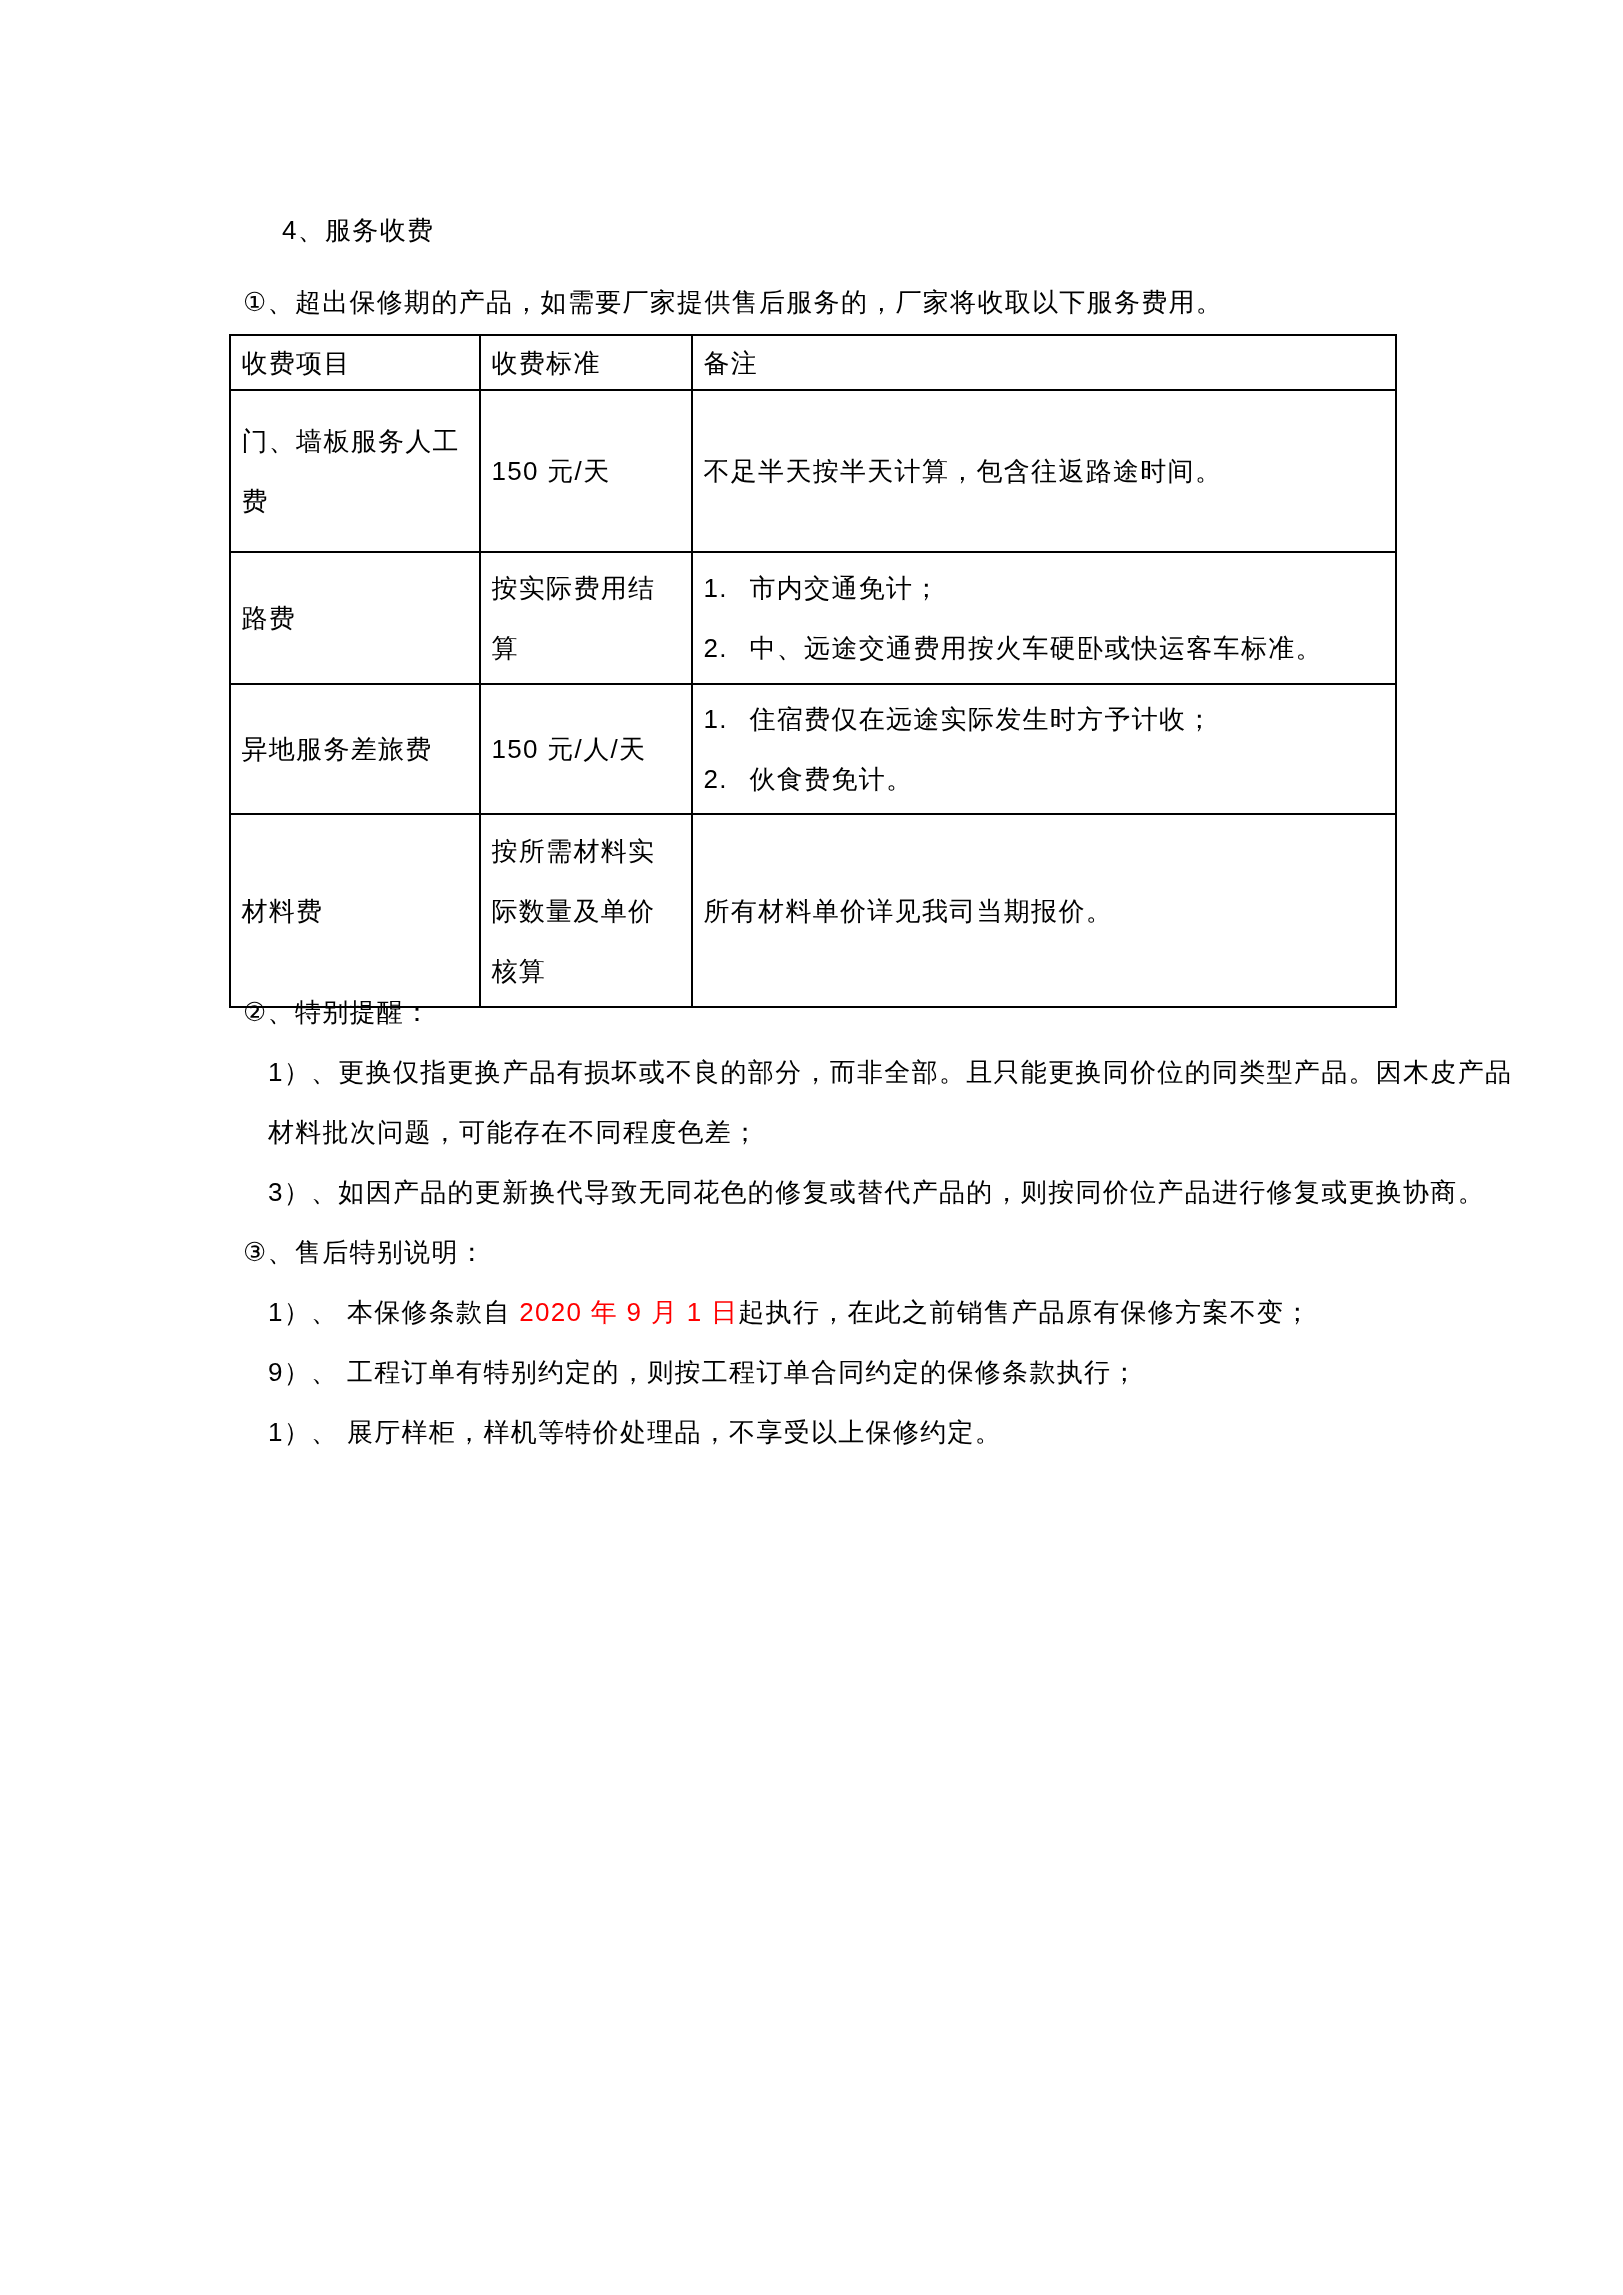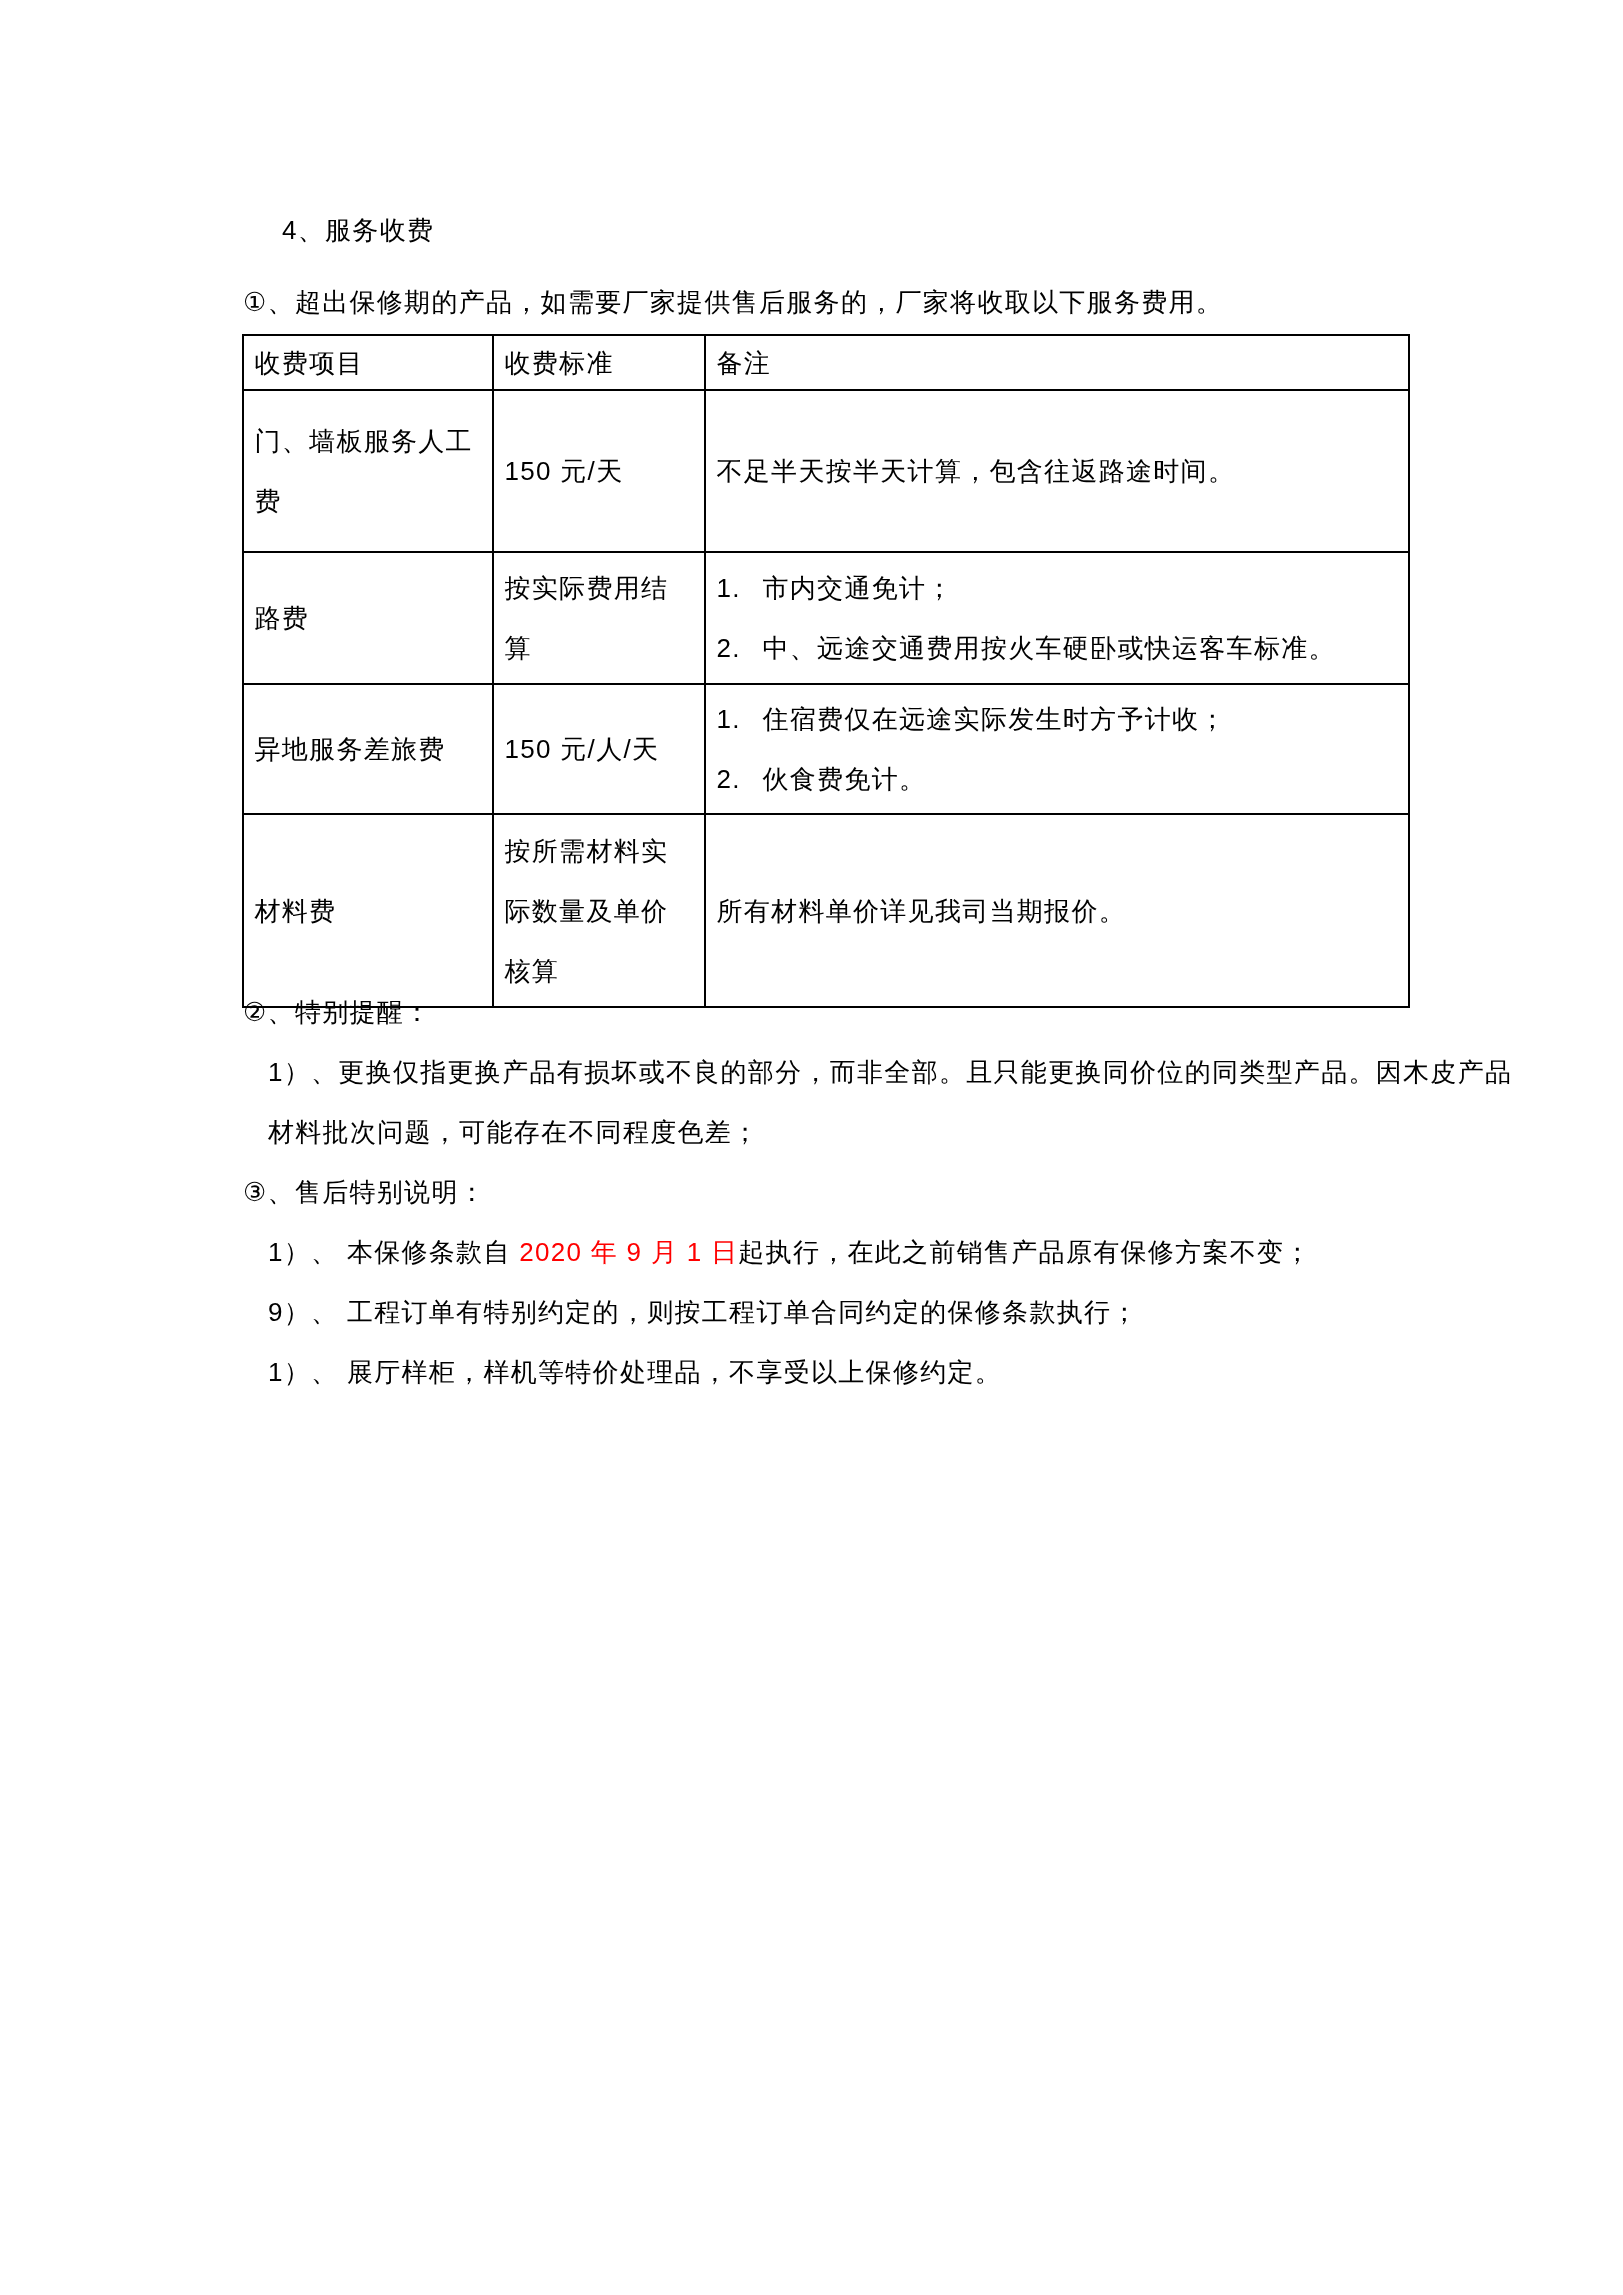--- a/index.html
+++ b/index.html
@@ -28,21 +28,21 @@
   }
   .intro {
     position: absolute;
     left: 243px;
     top: 287px;
     line-height: 31px;
     white-space: nowrap;
   }
   table.fee {
     position: absolute;
-    left: 242px;
+    left: 229px;
     top: 334px;
     width: 1166px;
     border-collapse: collapse;
     table-layout: fixed;
   }
   table.fee col.c1 { width: 250px; }
   table.fee col.c2 { width: 212px; }
   table.fee col.c3 { width: 704px; }
   table.fee td {
     border: 2.6px solid #000000;
@@ -146,20 +146,21 @@
             <span>所有材料单价详见我司当期报价。</span>
           </div>
         </td>
       </tr>
     </tbody>
   </table>
 
   <div class="lower">
     <p>②、特别提醒：</p>
     <p class="sub">1）、更换仅指更换产品有损坏或不良的部分，而非全部。且只能更换同价位的同类型产品。因木皮产品材料批次问题，可能存在不同程度色差；</p>
+    <p class="sub">3）、如因产品的更新换代导致无同花色的修复或替代产品的，则按同价位产品进行修复或更换协商。</p>
 
     <p>③、售后特别说明：</p>
     <p class="sub"><span>1）、 本保修条款自 </span><span class="red" style="color: rgb(255, 0, 0);">2020 年 9 月 1 日</span><span>起执行，在此之前销售产品原有保修方案不变；</span></p>
     <p class="sub"><span>9）、 工程订单有特别约定的，则按工程订单合同约定的保修条款执行；</span><span class="red" style="color: rgb(255, 0, 0);"></span><span></span></p>
     <p class="sub"><span>1）、 展厅样柜，样机等特价处理品，不享受以上保修约定。</span><span class="red" style="color: rgb(255, 0, 0);"></span><span></span></p>
   </div>
 
 </div>
 
 

